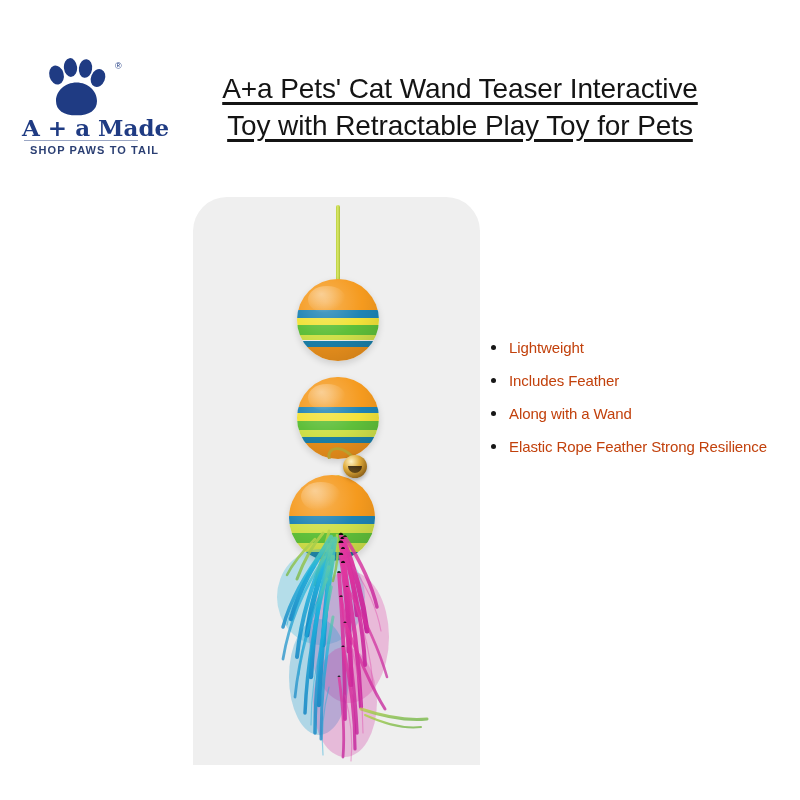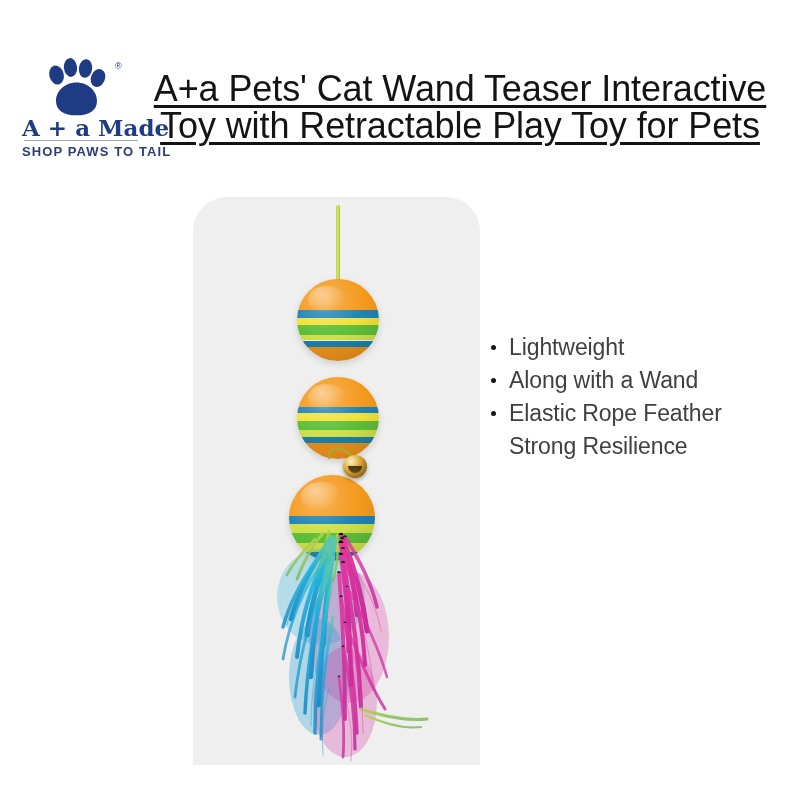--- a/index.html
+++ b/index.html
@@ -52,35 +52,35 @@
     white-space: nowrap;
   }
   #brand-divider {
     position: absolute;
     left: 2px; top: 82px;
     width: 114px; height: 1px;
     background: #9aa6c4;
   }
   #brand-tagline {
     position: absolute;
-    left: 0px; top: 86px;
+    left: 8px; top: 86px;
     width: 118px;
     text-align: right;
-    font-size: 13px;
+    font-size: 11px;
     font-weight: bold;
     letter-spacing: 1.1px;
     color: #2b3f73;
     white-space: nowrap;
   }
 
   #page-title {
     position: absolute;
     left: 150px; top: 70px;
     width: 620px;
-    font-size: 36px;
+    font-size: 28px;
     line-height: 37px;
     color: #141414;
     text-align: center;
     letter-spacing: -0.1px;
   }
   #page-title .tl {
     display: inline;
     text-decoration: underline;
     text-decoration-thickness: 2.5px;
     text-underline-offset: 4px;
@@ -184,23 +184,23 @@
 
   
   #features-list {
     position: absolute;
     left: 487px; top: 331px;
     width: 300px;
   }
   .feature-item {
     position: relative;
     padding-left: 22px;
-    font-size: 23px;
+    font-size: 15px;
     line-height: 33px;
-    color: #404040;
+    color: #c2410c;
     margin-bottom: 0px;
     letter-spacing: -0.1px;
   }
   .feature-item::before {
     content: "";
     position: absolute;
     left: 4px; top: 14px;
     width: 5px; height: 5px;
     border-radius: 50%;
     background: #171717;
@@ -367,15 +367,16 @@
         <path d="M110 76 C120 104 126 132 128 158"></path>
         <path d="M106 118 C114 148 118 178 118 206"></path>
         <path d="M100 168 C106 192 108 214 106 234"></path>
       </g>
     </g>
   </svg>
 </div>
 
 <div id="features-list">
   <div class="feature-item">Lightweight</div>
+  <div class="feature-item">Includes Feather</div>
   <div class="feature-item">Along with a Wand</div>
   <div class="feature-item">Elastic Rope Feather Strong Resilience</div>
 </div>
 
 </body></html>

